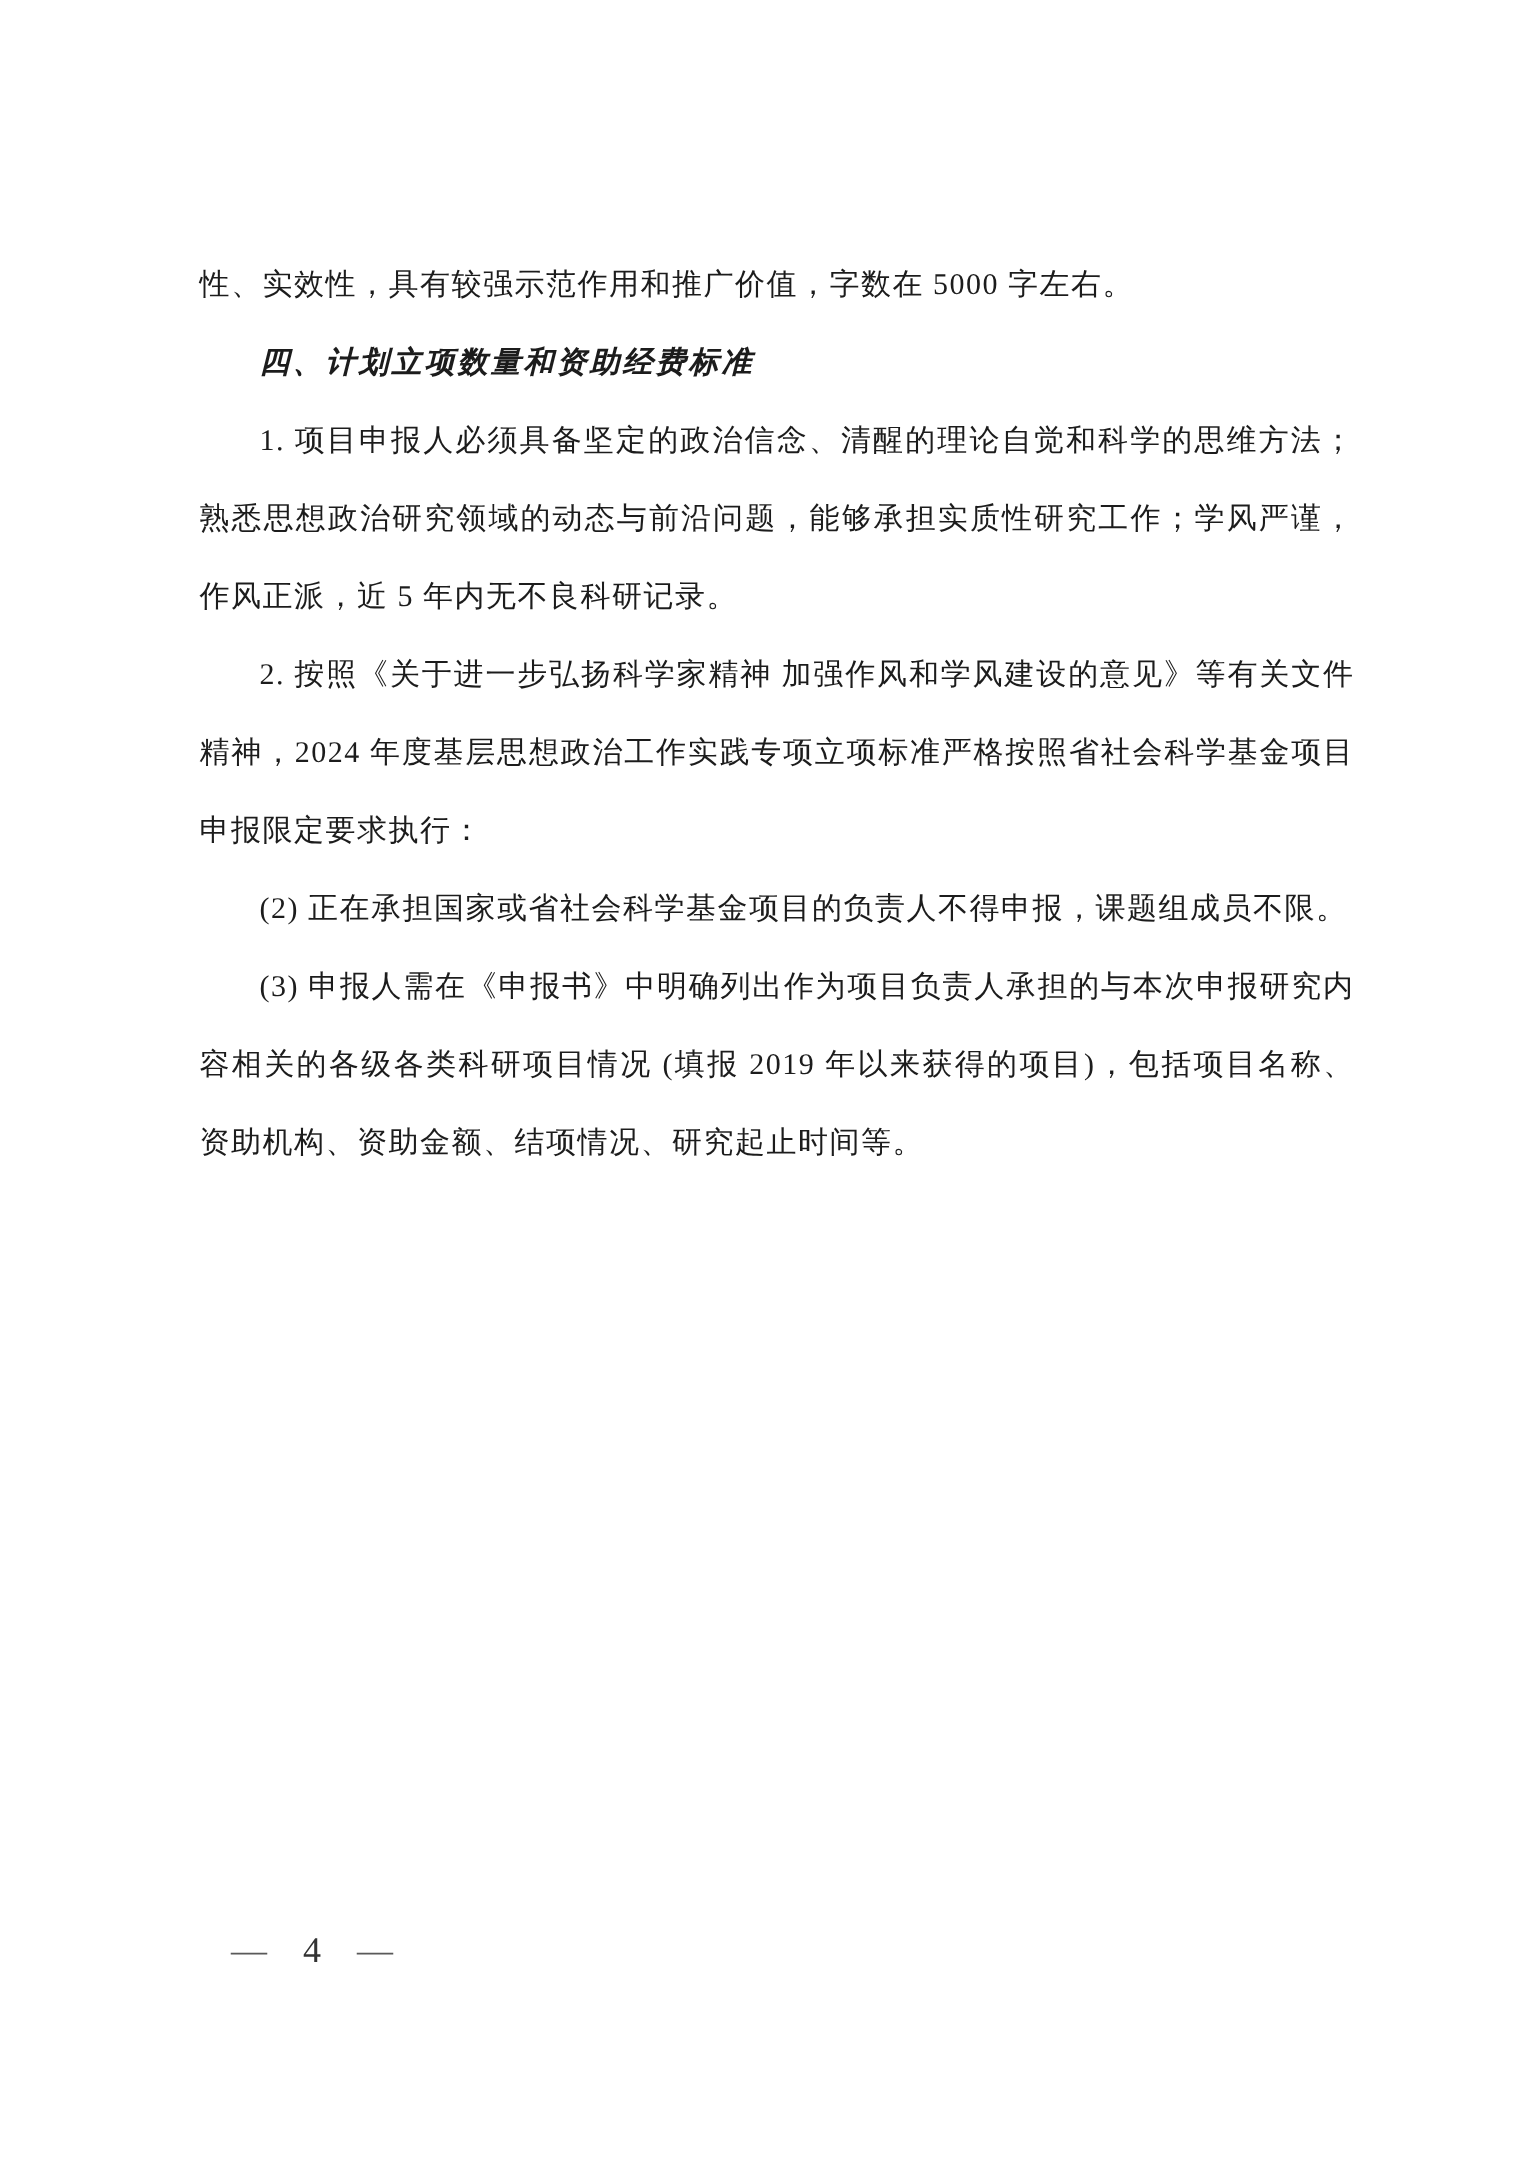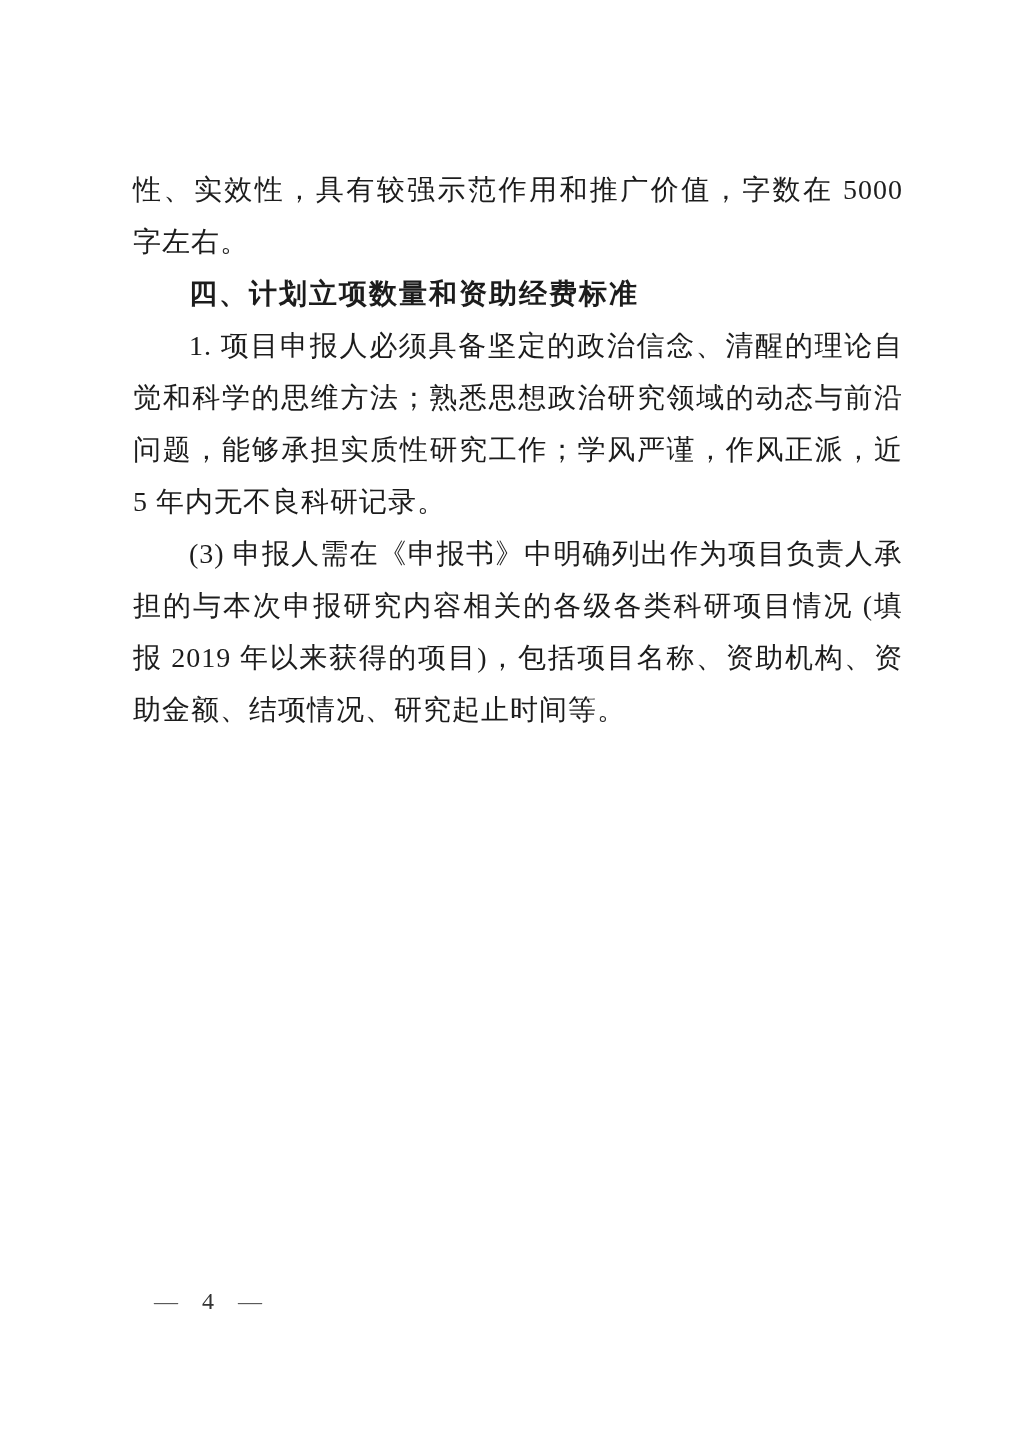--- a/index.html
+++ b/index.html
@@ -17,36 +17,37 @@
     color: #1c1c1c;
   }
   .content {
     position: absolute;
     left: 133px;
     top: 164px;
     width: 770px;
   }
   .para {
     margin: 0;
-    font-size: 28px;
+    font-size: 20px;
     line-height: 52px;
     letter-spacing: 1px;
     text-align: justify;
     text-align-last: left;
     text-indent: 2em;
     word-break: break-all;
   }
   .para.no-indent {
     text-indent: 0;
   }
   .para.heading {
     font-family: "Liberation Sans", "DejaVu Sans", sans-serif;
     font-weight: 700;
     text-align: left;
     letter-spacing: 2px;
+    font-style: italic;
   }
   .footer {
     position: absolute;
     left: 150px;
     top: 1285px;
     font-size: 24px;
     line-height: 32px;
     color: #4a4a4a;
     font-family: "Liberation Serif", "DejaVu Serif", serif;
   }
@@ -60,20 +61,22 @@
   }
 </style>
 </head>
 <body>
 
 <div class="page">
   <div class="content">
     <p class="para no-indent">性、实效性，具有较强示范作用和推广价值，字数在 5000 字左右。</p>
     <p class="para heading">四、计划立项数量和资助经费标准</p>
     <p class="para">1. 项目申报人必须具备坚定的政治信念、清醒的理论自觉和科学的思维方法；熟悉思想政治研究领域的动态与前沿问题，能够承担实质性研究工作；学风严谨，作风正派，近 5 年内无不良科研记录。</p>
+    <p class="para">2. 按照《关于进一步弘扬科学家精神 加强作风和学风建设的意见》等有关文件精神，2024 年度基层思想政治工作实践专项立项标准严格按照省社会科学基金项目申报限定要求执行：</p>
+    <p class="para">(2) 正在承担国家或省社会科学基金项目的负责人不得申报，课题组成员不限。</p>
     <p class="para">(3) 申报人需在《申报书》中明确列出作为项目负责人承担的与本次申报研究内容相关的各级各类科研项目情况 (填报 2019 年以来获得的项目)，包括项目名称、资助机构、资助金额、结项情况、研究起止时间等。</p>
   </div>
 
   <div class="footer">
     <span class="dash">—</span>
     <span class="num">4</span>
     <span class="dash">—</span>
   </div>
 </div>
 

